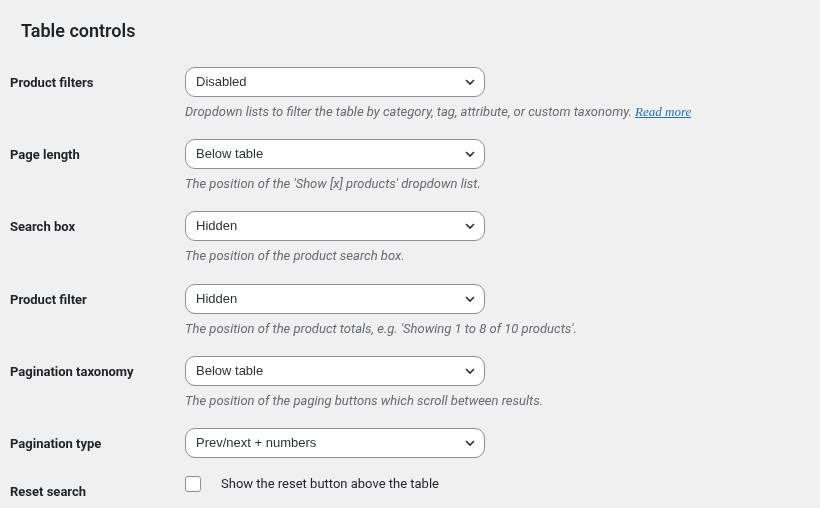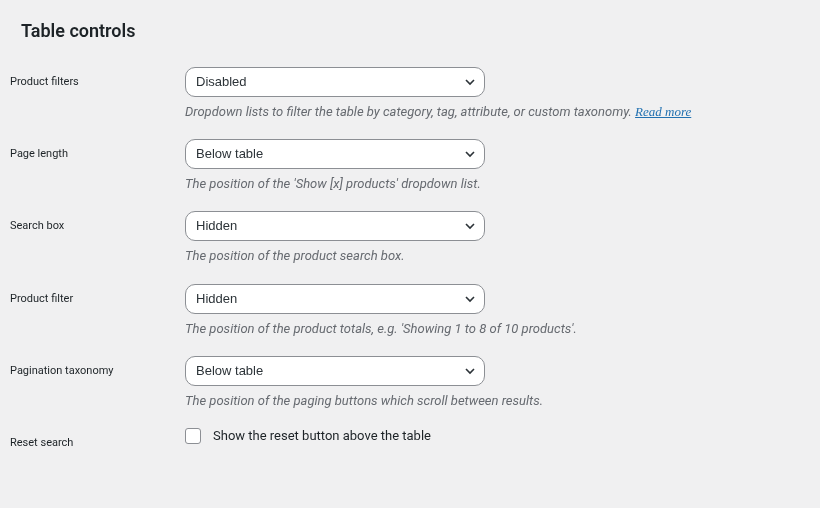--- a/index.html
+++ b/index.html
@@ -21,22 +21,22 @@
   }
   table.form-table {
     border-collapse: collapse;
     width: 100%;
   }
   table.form-table tr {
     vertical-align: top;
   }
   table.form-table th {
     text-align: left;
-    font-weight: 400;
-    font-size: 11px;
+    font-weight: 700;
+    font-size: 13px;
     padding: 18px 10px 8px 0;
     width: 175px;
     color: #1d2327;
   }
   table.form-table td {
     padding: 10px 10px 8px 0;
   }
   .select-wrap {
     position: relative;
     display: inline-block;
@@ -74,21 +74,21 @@
     line-height: 1.4;
   }
   p.desc a {
     color: #2271b1;
     text-decoration: underline;
     font-family: Liberation Serif, serif;
   }
   .checkbox-row {
     display: flex;
     align-items: center;
-    gap: 12px;
+    gap: 20px;
   }
   input[type="checkbox"].wp-check {
     width: 16px;
     height: 16px;
     border: 1px solid #8c8f94;
     border-radius: 3px;
     background: #fff;
     cursor: pointer;
     -webkit-appearance: none;
     appearance: none;
@@ -183,20 +183,35 @@
           <span class="chev">
             <svg viewBox="0 0 14 14">
                 <path d="M3 5l4 4 4-4" fill="none" stroke="#2c3338" stroke-width="1.6"></path>
               </svg>
           </span>
         </span>
         <p class="desc">The position of the paging buttons which scroll between results.</p>
       </td>
     </tr>
 
+    <tr>
+      <th>Pagination type</th>
+      <td>
+        <span class="select-wrap">
+          <select class="wp-select">
+            <option>Prev/next + numbers</option>
+          </select>
+          <span class="chev">
+            <svg viewBox="0 0 14 14">
+                <path d="M3 5l4 4 4-4" fill="none" stroke="#2c3338" stroke-width="1.6"></path>
+              </svg>
+          </span>
+        </span>
+      </td>
+    </tr>
 
     <tr>
       <th>Reset search</th>
       <td>
         <div class="checkbox-row">
           <input type="checkbox" class="wp-check" style="">
           <span>Show the reset button above the table</span>
         </div>
       </td>
     </tr>

